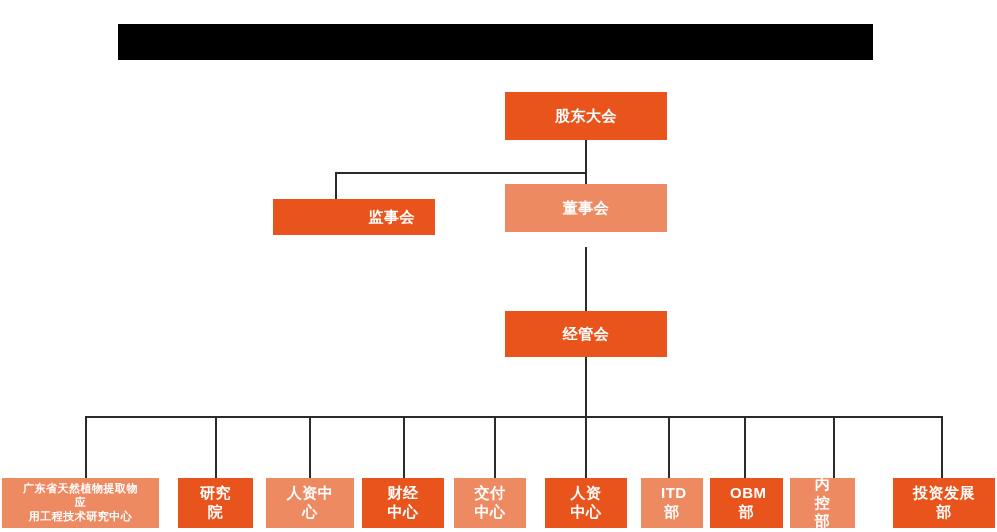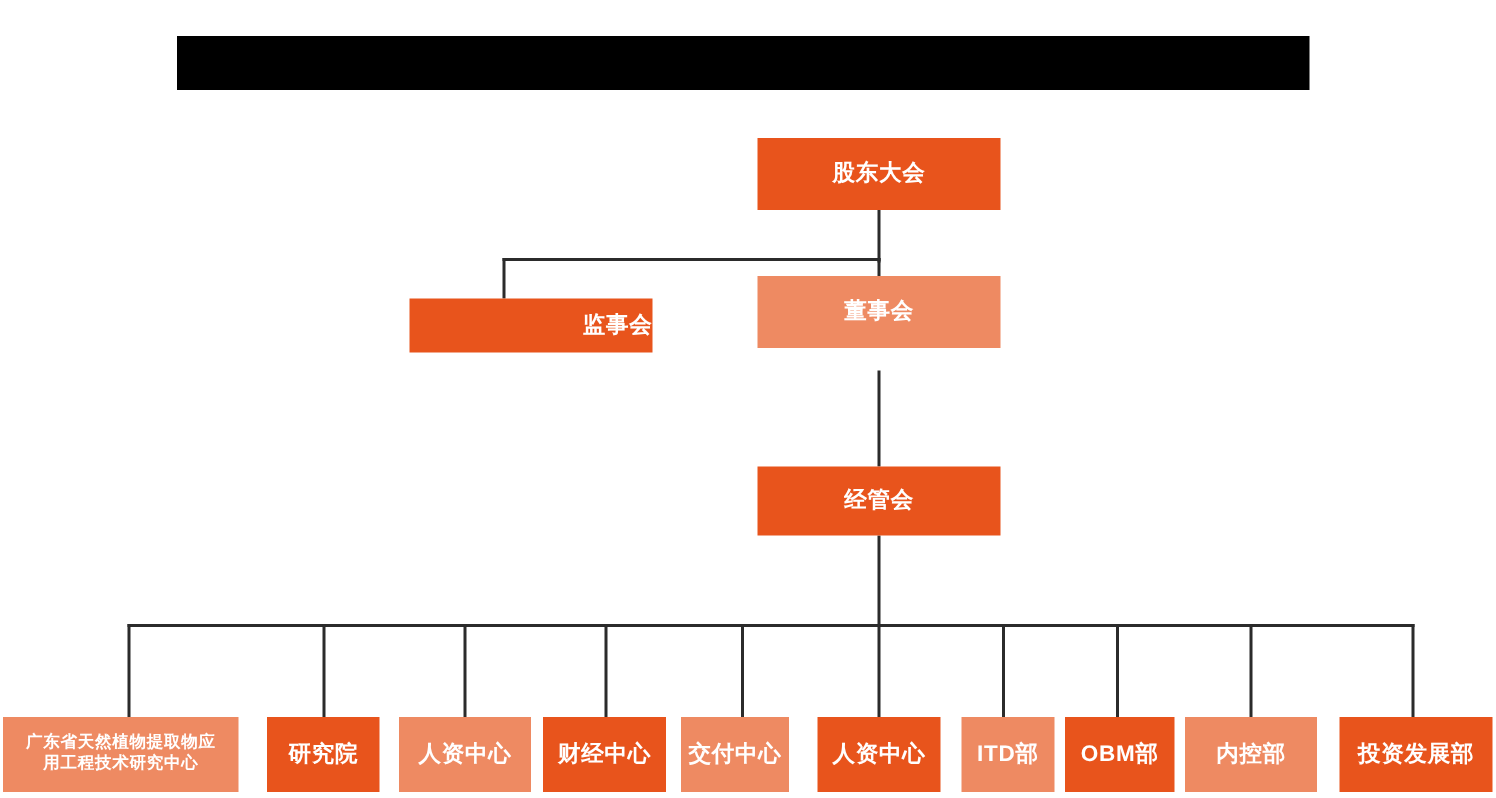--- a/index.html
+++ b/index.html
@@ -36,21 +36,21 @@
     font-weight: bold;
     line-height: 1.25;
     letter-spacing: 0.5px;
     z-index: 3;
   }
   .node.dark  { background: #E8541C; }
   .node.light { background: #EE8A62; }
   .node .node-label {
     display: block;
     width: 100%;
-    padding: 0 0;
+    padding: 0 20px;
     box-sizing: border-box;
   }
   .connector {
     position: absolute;
     background: #2b2b2b;
     z-index: 1;
   }
   .connector.v { width: 2px; }
   .connector.h { height: 2px; }
 </style>
@@ -129,21 +129,21 @@
   </div>
 
   <div class="node light" style="left:641px; top:478px; width:62px; height:50px; font-size:15px;justify-content:center;">
     <span class="node-label">ITD部</span>
   </div>
 
   <div class="node dark" style="left:710px; top:478px; width:73px; height:50px; font-size:15px;">
     <span class="node-label">OBM部</span>
   </div>
 
-  <div class="node light" style="left:790px; top:478px; width:88px; height:50px; font-size:15px;">
+  <div class="node light" style="left:790px; top:478px; width:65px; height:50px; font-size:15px;">
     <span class="node-label">内控部</span>
   </div>
 
   <div class="node dark" style="left:893px; top:478px; width:102px; height:50px; font-size:15px;">
     <span class="node-label">投资发展部</span>
   </div>
 
 </div>
 
 </body></html>

